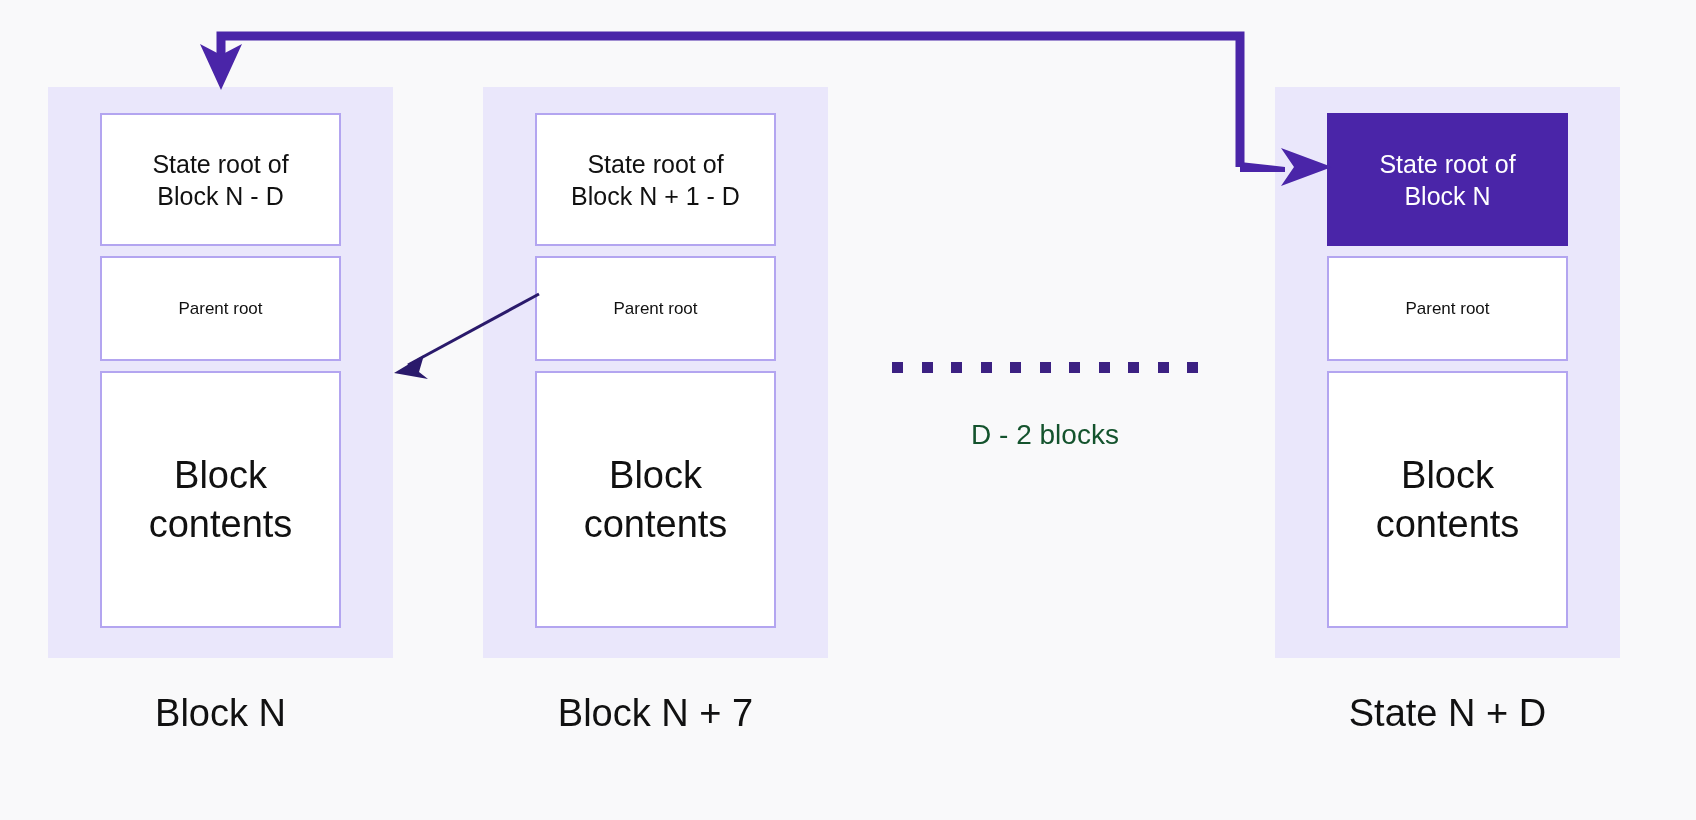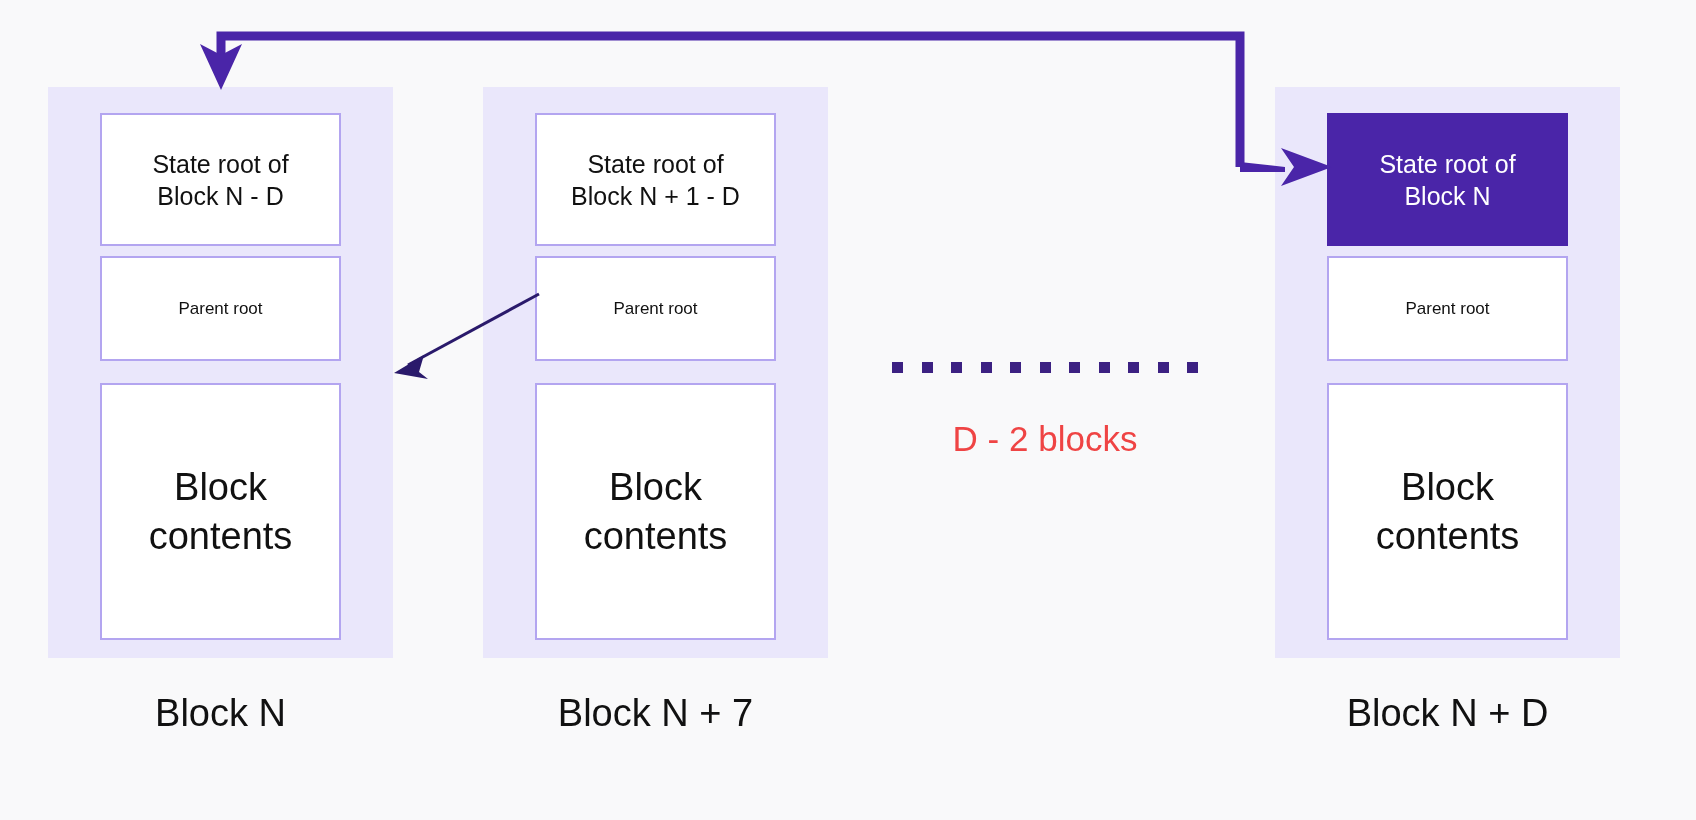--- a/index.html
+++ b/index.html
@@ -55,21 +55,21 @@
   }
   .box-parent {
     left: 52px;
     top: 169px;
     width: 241px;
     height: 105px;
     font-size: 17px;
   }
   .box-contents {
     left: 52px;
-    top: 296px;
+    top: 284px;
     width: 241px;
     height: 257px;
     font-size: 38px;
   }
   .box.highlight {
     background: #4a25a8;
     border-color: #4a25a8;
     color: #ffffff;
   }
 
@@ -105,22 +105,22 @@
   }
   #ellipsis-dots .dot {
     width: 11px;
     height: 11px;
     background: #3c2182;
     flex: 0 0 auto;
   }
   #gap-caption {
     margin-top: 45px;
     text-align: center;
-    font-size: 35px;
-    color: #ef4444;
+    font-size: 28px;
+    color: #14532d;
     white-space: nowrap;
   }
 
   
   #arrow-layer {
     position: absolute;
     left: 0;
     top: 0;
     width: 1696px;
     height: 820px;
@@ -168,21 +168,21 @@
       <span class="dot"></span>
       <span class="dot"></span>
       <span class="dot"></span>
       <span class="dot"></span>
     </div>
     <div id="gap-caption">D - 2 blocks</div>
   </div>
 
   <div class="col-label" id="label-block-n">Block N</div>
   <div class="col-label" id="label-block-n1">Block N + 7</div>
-  <div class="col-label" id="label-block-nd">Block N + D</div>
+  <div class="col-label" id="label-block-nd">State N + D</div>
 
   <svg id="arrow-layer" viewBox="0 0 1696 820" width="1696" height="820">
 
     <g>
 
       <path d="M 1240 167 L 1240 36 L 221 36 L 221 62" fill="none" stroke="#4a25a8" stroke-width="9" stroke-linecap="butt" stroke-linejoin="miter"></path>
 
       <path d="M 221 90 L 200 44 L 221 55 L 242 44 Z" fill="#4a25a8"></path>
 
       <path d="M 1240 162 L 1240 172 L 1285 172 L 1285 167 Z" fill="#4a25a8"></path>

